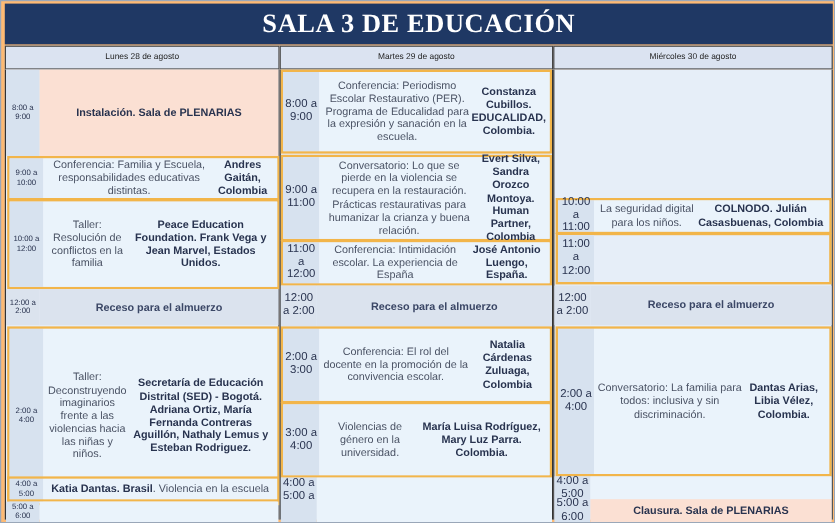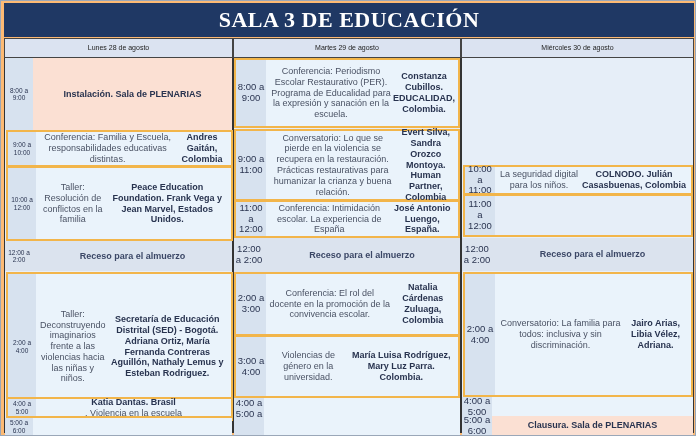--- a/index.html
+++ b/index.html
@@ -64,21 +64,21 @@
     </div>
     <div class="slot box" style="left:1px;top:214px;width:227px;height:149px;">
       <div class="time">2:00 a 4:00</div>
       <div class="content">
           <span class="n">Taller: Deconstruyendo imaginarios frente a las violencias hacia las niñas y niños.</span>
           <b>Secretaría de Educación Distrital (SED) - Bogotá. Adriana Ortiz, María Fernanda Contreras Aguillón, Nathaly Lemus y Esteban Rodriguez.</b>
         </div>
     </div>
     <div class="slot box" style="left:1px;top:339px;width:227px;height:21px;">
       <div class="time">4:00 a 5:00</div>
-      <div class="content" style="flex-direction:column;">
+      <div class="content" style="flex-direction:row;">
           <b>Katia Dantas. Brasil</b>
           <span class="n">. Violencia en la escuela</span>
         </div>
     </div>
     <div class="slot" style="left:0;top:360px;width:227px;height:17px;">
       <div class="time">5:00 a 6:00</div>
       <div class="content"></div>
     </div>
   </div>
 
@@ -144,21 +144,21 @@
     <div class="slot gray" style="left:0;top:180px;width:231px;height:33px;">
       <div class="time">12:00 a 2:00</div>
       <div class="content">
           <span class="recess">Receso para el almuerzo</span>
         </div>
     </div>
     <div class="slot box" style="left:1px;top:214px;width:230px;height:125px;">
       <div class="time">2:00 a 4:00</div>
       <div class="content">
           <span class="n">Conversatorio: La familia para todos: inclusiva y sin discriminación.</span>
-          <b>Jairo Arias, Libia Vélez, Adriana.</b>
+          <b>Dantas Arias, Libia Vélez, Colombia.</b>
         </div>
     </div>
     <div class="slot" style="left:0;top:339px;width:231px;height:19px;">
       <div class="time">4:00 a 5:00</div>
       <div class="content"></div>
     </div>
     <div class="slot peach" style="left:0;top:358px;width:231px;height:19px;">
       <div class="time">5:00 a 6:00</div>
       <div class="content">
           <b>Clausura. Sala de PLENARIAS</b>

